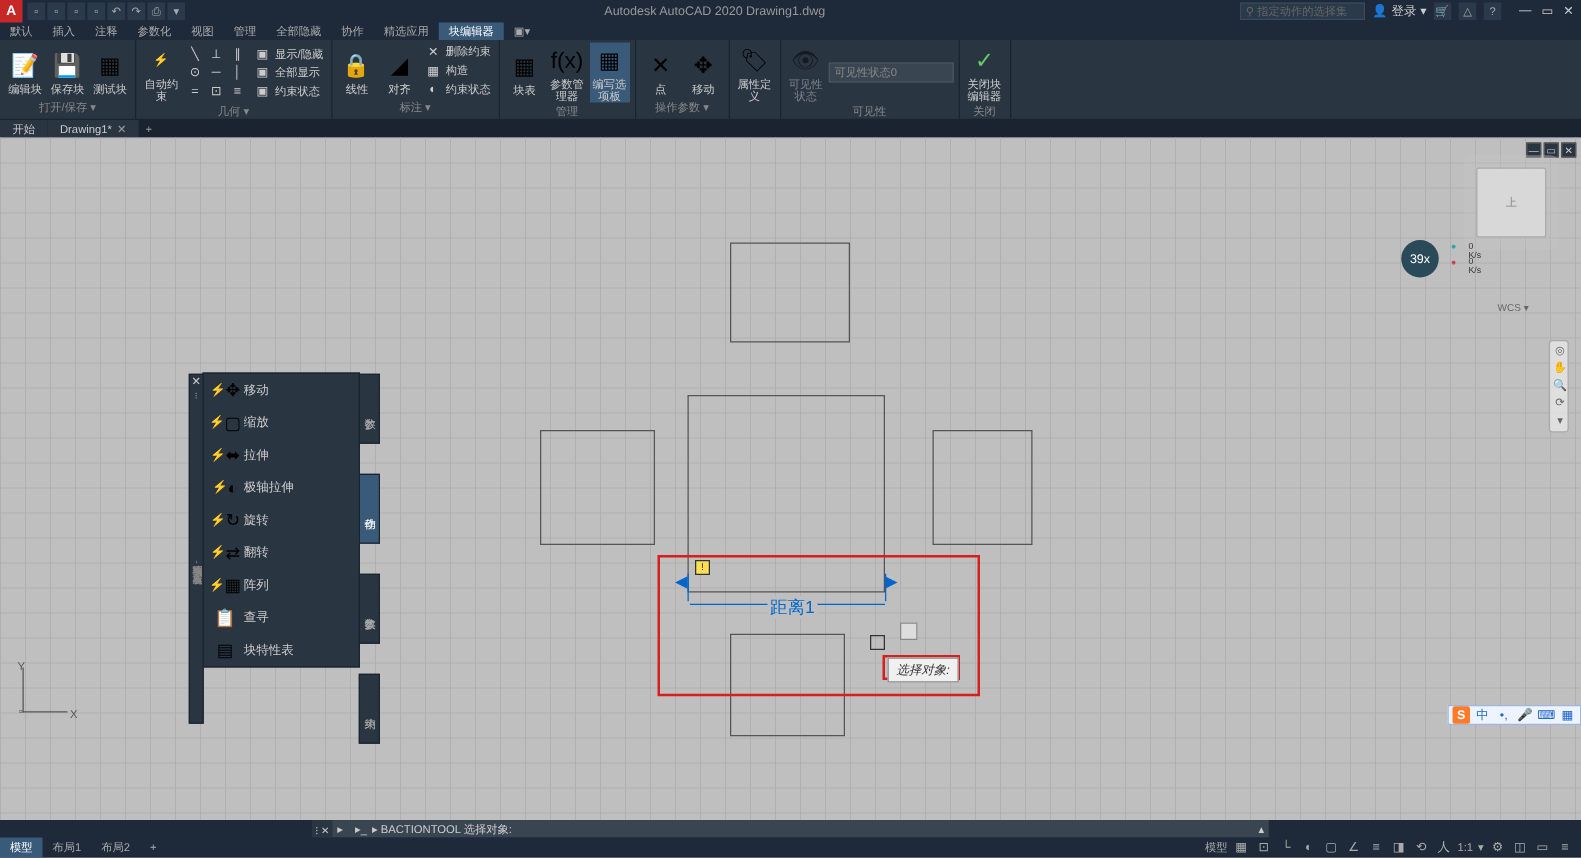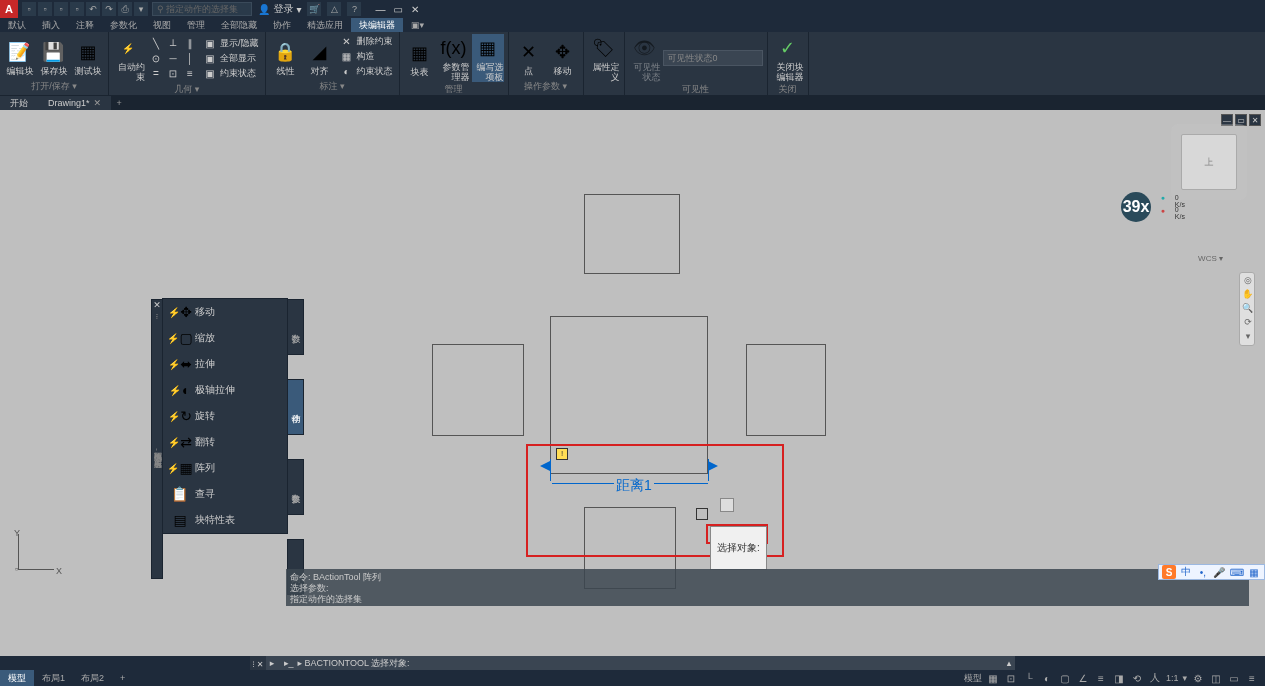--- a/index.html
+++ b/index.html
@@ -22,21 +22,21 @@
 .menu-item { padding: 0 8px; cursor: pointer; display: flex; align-items: center; }
 .menu-item.active { background: #3a5a7a; color: #fff; }
 
 
 .ribbon { height: 64px; background: #2a3542; display: flex; border-bottom: 1px solid #1a2430; }
 .ribbon-panel { border-right: 1px solid #1a2430; display: flex; flex-direction: column; padding: 2px 4px; }
 .ribbon-panel-content { flex: 1; display: flex; align-items: center; gap: 2px; }
 .ribbon-panel-title { font-size: 9px; color: #888; text-align: center; padding-top: 1px; }
 .ribbon-btn-lg { display: flex; flex-direction: column; align-items: center; width: 32px; cursor: pointer; }
 .ribbon-btn-lg .icon { width: 28px; height: 28px; display: flex; align-items: center; justify-content: center; font-size: 18px; }
-.ribbon-btn-lg .label { font-size: 9px; color: #ccc; text-align: right; line-height: 10px; }
+.ribbon-btn-lg .label { font-size: 9px; color: #ccc; text-align: center; line-height: 10px; }
 .ribbon-btn-lg.active { background: #3a5a7a; }
 .ribbon-col { display: flex; flex-direction: column; gap: 1px; }
 .ribbon-row-item { display: flex; align-items: center; gap: 3px; font-size: 9px; color: #ccc; cursor: pointer; padding: 0 2px; height: 14px; }
 .ribbon-mini-icon { width: 14px; height: 14px; display: flex; align-items: center; justify-content: center; font-size: 10px; }
 .check-icon { color: #66cc66; font-size: 24px; }
 .ribbon-select { width: 100px; height: 16px; background: #3a4552; border: 1px solid #4a5562; font-size: 9px; color: #888; display: flex; align-items: center; padding: 0 4px; }
 
 
 .tabbar { height: 14px; background: #1a2430; display: flex; font-size: 9px; }
 .doc-tab { padding: 0 10px; display: flex; align-items: center; color: #ccc; background: #2a3542; cursor: pointer; gap: 4px; }
@@ -66,21 +66,21 @@
 .shape { position: absolute; border: 1.5px solid #555; background: transparent; }
 .red-box { position: absolute; border: 2px solid #d62020; }
 .dim-arrow { width: 0; height: 0; position: absolute; }
 .arrow-left { border-top: 5px solid transparent; border-bottom: 5px solid transparent; border-right: 10px solid #0066cc; }
 .arrow-right { border-top: 5px solid transparent; border-bottom: 5px solid transparent; border-left: 10px solid #0066cc; }
 .dim-bar { position: absolute; height: 1px; background: #0066cc; }
 .dim-ext { position: absolute; width: 1px; background: #0066cc; }
 .dim-label { position: absolute; font-size: 14px; color: #0066cc; background: #bfbfbf; padding: 0 2px; }
 .warn-icon { position: absolute; width: 12px; height: 12px; background: #ffdd55; border: 1px solid #333; font-size: 8px; text-align: center; line-height: 10px; color: #333; }
 .cursor-box { position: absolute; width: 12px; height: 12px; border: 1px solid #333; }
-.tooltip { position: absolute; background: #f0f0f0; border: 1px solid #888; padding: 14px 6px; font-size: 10px; color: #333; }
+.tooltip { position: absolute; background: #f0f0f0; border: 1px solid #888; padding: 2px 6px; font-size: 10px; color: #333; font-style: italic; }
 .grip-icon { position: absolute; width: 14px; height: 14px; background: #ddd; border: 1px solid #888; }
 
 
 .ucs { position: absolute; left: 10px; bottom: 76px; width: 48px; height: 48px; }
 .ucs-y { position: absolute; left: 8px; bottom: 10px; width: 1px; height: 36px; background: #555; }
 .ucs-x { position: absolute; left: 8px; bottom: 10px; width: 36px; height: 1px; background: #555; }
 .ucs-label { position: absolute; font-size: 9px; color: #555; }
 
 
 .cmd-history { position: absolute; right: 16px; bottom: 50px; left: 286px; background: rgba(60,70,80,0.85); font-size: 9px; color: #ccc; padding: 2px 4px; }
@@ -92,22 +92,22 @@
 
 
 .statusbar { position: absolute; left: 0; right: 0; bottom: 0; height: 16px; background: #1e2a3a; display: flex; align-items: center; font-size: 9px; color: #aaa; }
 .status-tab { padding: 0 8px; cursor: pointer; height: 100%; display: flex; align-items: center; }
 .status-tab.active { background: #3a5a7a; color: #fff; }
 .status-right { margin-left: auto; display: flex; gap: 4px; padding-right: 6px; align-items: center; }
 .status-icon { width: 14px; height: 14px; display: flex; align-items: center; justify-content: center; cursor: pointer; font-size: 10px; }
 
 
 .nav-cube { position: absolute; right: 28px; top: 24px; width: 56px; height: 56px; border: 1px solid #aaa; background: #d8d8d8; display: flex; align-items: center; justify-content: center; font-size: 9px; color: #888; box-shadow: 0 0 0 10px rgba(200,200,200,0.3); border-radius: 2px; }
-.wcs-label { position: absolute; right: 42px; top: 144px; font-size: 8px; color: #666; }
-.nav-speed { position: absolute; right: 114px; top: 82px; width: 30px; height: 30px; border-radius: 50%; background: #2a4a5a; color: #fff; font-size: 16px; display: flex; align-items: center; justify-content: center; font-weight: bold; }
+.wcs-label { position: absolute; right: 42px; top: 132px; font-size: 8px; color: #666; }
+.nav-speed { position: absolute; right: 114px; top: 82px; width: 30px; height: 30px; border-radius: 50%; background: #2a4a5a; color: #fff; font-size: 10px; display: flex; align-items: center; justify-content: center; }
 .nav-speed-labels { position: absolute; right: 100px; top: 84px; font-size: 7px; color: #333; }
 .nav-bar { position: absolute; right: 10px; top: 162px; width: 16px; background: rgba(255,255,255,0.5); border: 1px solid #aaa; border-radius: 3px; display: flex; flex-direction: column; gap: 2px; padding: 2px; }
 .nav-bar-btn { width: 12px; height: 12px; font-size: 9px; text-align: center; cursor: pointer; color: #666; }
 
 
 .ime-bar { position: absolute; right: 0; bottom: 76px; height: 16px; background: #eef4ff; border: 1px solid #9cb8e0; display: flex; align-items: center; gap: 3px; padding: 0 3px; }
 .ime-icon { width: 14px; height: 14px; display: flex; align-items: center; justify-content: center; font-size: 10px; }
 .ime-s { background: #ff7a2a; color: #fff; border-radius: 2px; font-weight: bold; }
 </style>
 </head>
@@ -118,20 +118,21 @@
   <div class="qat">
     <div class="qat-btn">▫</div>
     <div class="qat-btn">▫</div>
     <div class="qat-btn">▫</div>
     <div class="qat-btn">▫</div>
     <div class="qat-btn">↶</div>
     <div class="qat-btn">↷</div>
     <div class="qat-btn">⎙</div>
     <div class="qat-btn">▾</div>
   </div>
+  <div class="title-center">Autodesk AutoCAD 2020   Drawing1.dwg</div>
   <div class="title-right">
     <div class="search-box"><span>⚲</span>&nbsp;<span>指定动作的选择集</span></div>
     <div class="login-btn"><span>👤</span><span>登录</span>▾</div>
     <div class="qat-btn">🛒</div>
     <div class="qat-btn">△</div>
     <div class="qat-btn">?</div>
     <div class="win-btns">
       <span class="win-btn">—</span>
       <span class="win-btn">▭</span>
       <span class="win-btn">✕</span>
@@ -415,25 +416,20 @@
   <div class="tooltip" style="left:710px;top:416px"><span>选择对象:</span></div>
 
   <div class="ucs">
     <div class="ucs-y"></div>
     <div class="ucs-x"></div>
     <div class="ucs-label" style="left:4px;top:-4px">Y</div>
     <div class="ucs-label" style="left:46px;bottom:4px">X</div>
     <div class="ucs-label" style="left:5px;bottom:6px">▫</div>
   </div>
 
-  <div class="cmd-history">
-    <div class="cmd-line-row">命令: BActionTool 阵列</div>
-    <div class="cmd-line-row">选择参数:</div>
-    <div class="cmd-line-row">指定动作的选择集</div>
-  </div>
 
   <div class="ime-bar">
     <div class="ime-icon ime-s">S</div>
     <div class="ime-icon" style="color:#2266cc">中</div>
     <div class="ime-icon" style="color:#2266cc">•,</div>
     <div class="ime-icon" style="color:#2266cc">🎤</div>
     <div class="ime-icon" style="color:#2266cc">⌨</div>
     <div class="ime-icon" style="color:#2266cc">▦</div>
   </div>
 </div>

